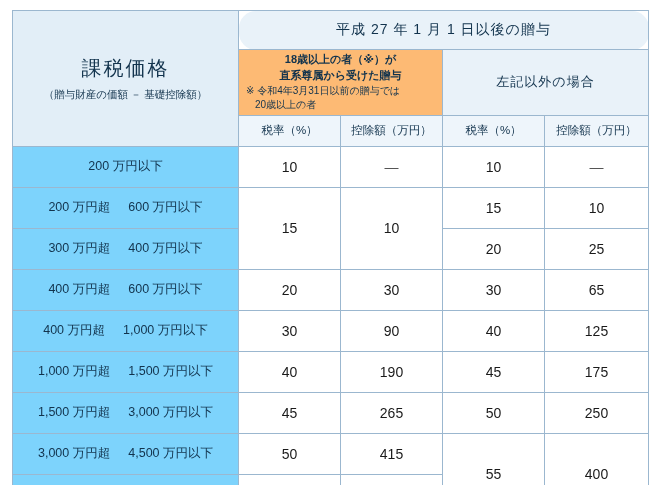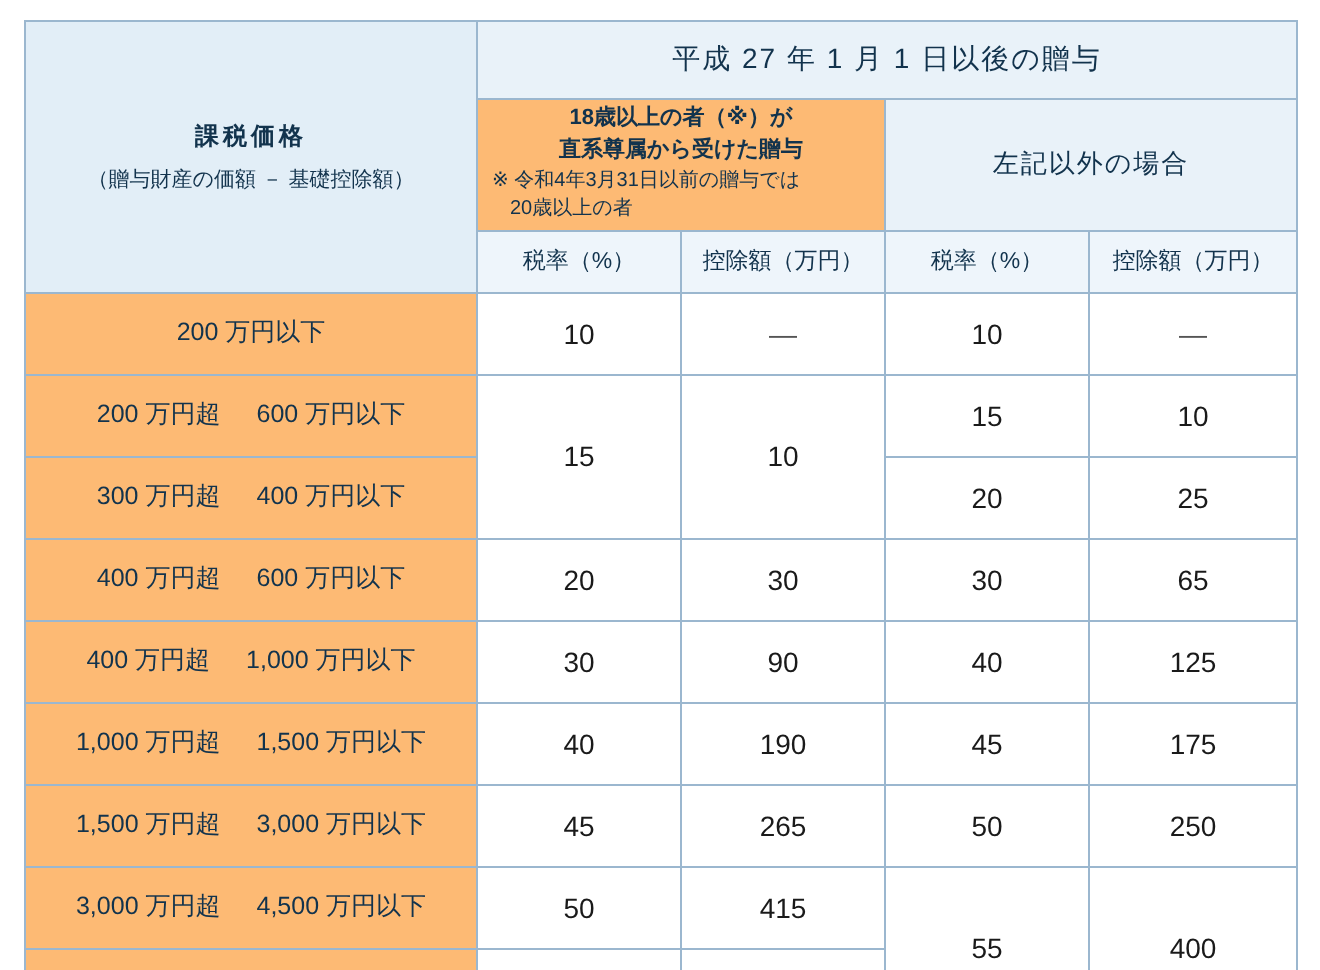--- a/index.html
+++ b/index.html
@@ -36,30 +36,31 @@
     font-weight: normal;
   }
   
   .hdr-main {
     background: #e9f2f9;
     font-size: 14px;
     font-weight: bold;
     letter-spacing: 1px;
     height: 34px;
     color: #12334d;
+    border-radius: 17px;
   }
   .hdr-price {
     background: #e2eef7;
     color: #12334d;
     padding: 6px 4px;
   }
   .hdr-price .t1 {
     display: block;
-    font-size: 12px;
-    font-weight: bold;
+    font-size: 20px;
+    font-weight: normal;
     letter-spacing: 2px;
     margin-bottom: 6px;
     text-align: center;
   }
   .hdr-price .t2 {
     display: block;
     font-size: 10.5px;
     letter-spacing: 0px;
   }
   .hdr-sub {
@@ -88,21 +89,21 @@
   }
   .hdr-col {
     background: #eef5fb;
     font-size: 11.5px;
     height: 26px;
     color: #12334d;
     margin-left: 11px;
   }
   
   .row-label {
-    background: #fdba74;
+    background: #7dd3fc;
     text-align: left;
     font-size: 12.5px;
     padding-left: 10px;
     height: 36px;
     color: #12334d;
     white-space: nowrap;
   }
   .row-label .gap {
     display: inline-block;
     width: 18px;

